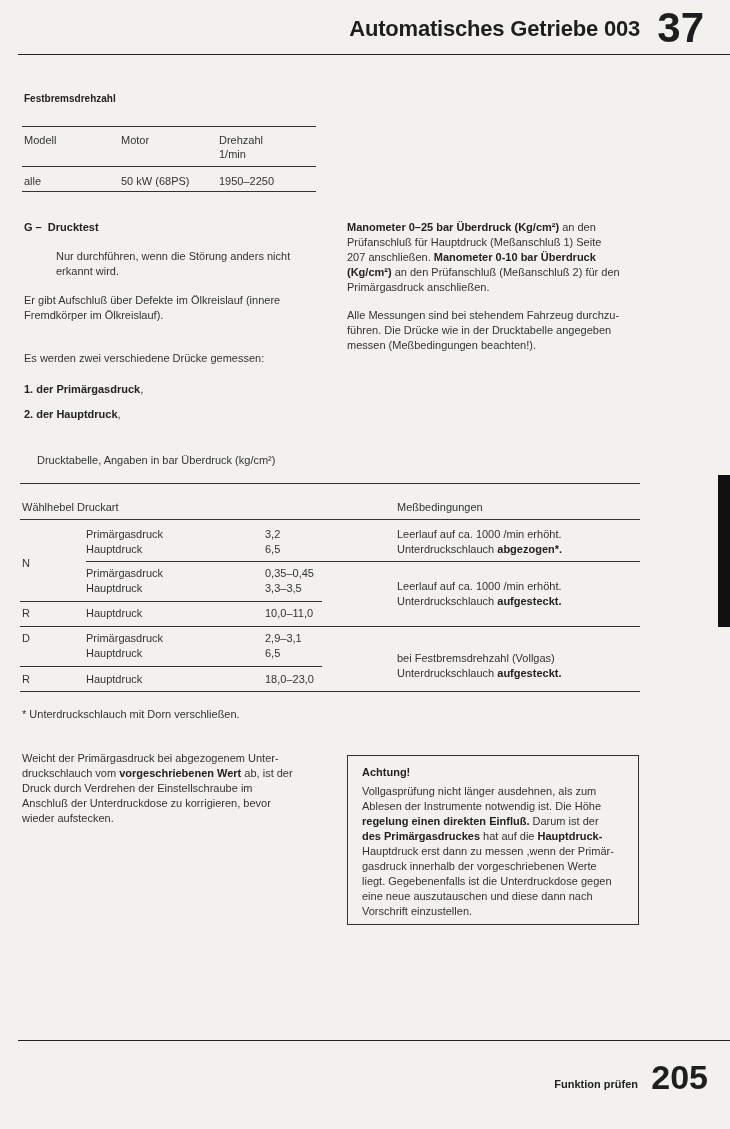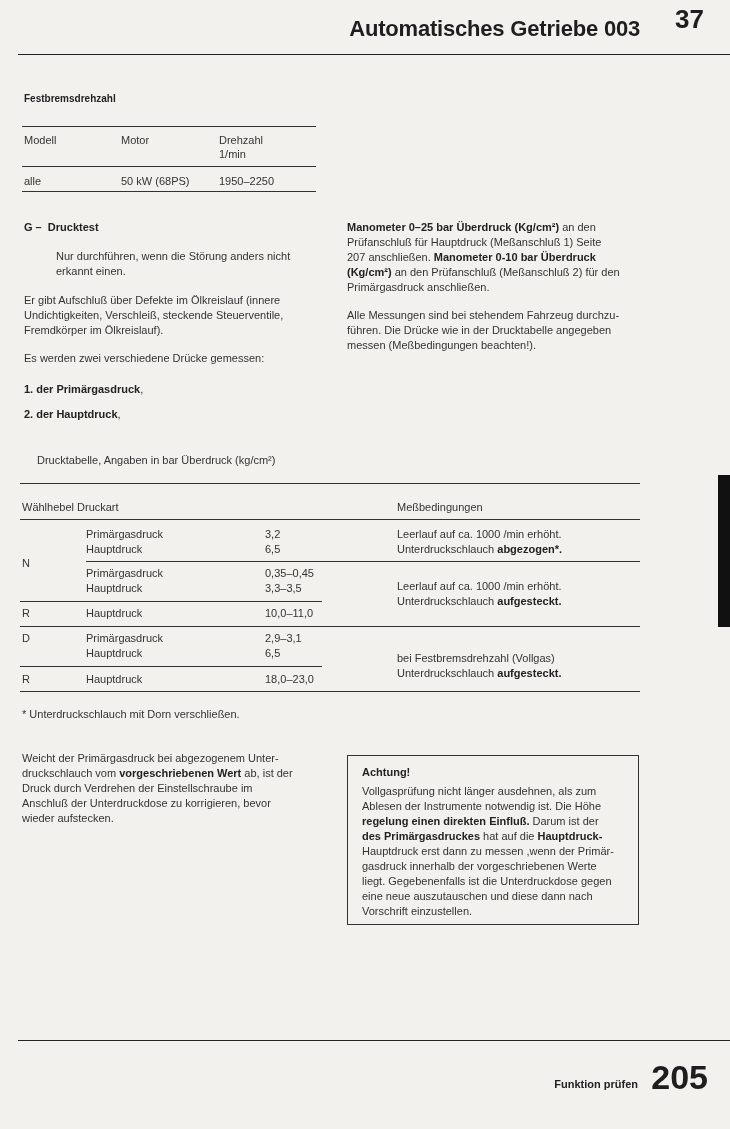--- a/index.html
+++ b/index.html
@@ -4,21 +4,21 @@
 <style>
   html, body { margin: 0; padding: 0; }
   body {
     width: 730px; height: 1129px; position: relative; overflow: hidden;
     background: #f2f1ee;
     font-family: "Liberation Sans", sans-serif;
     color: #2a2a2a;
   }
   .abs { position: absolute; }
   .hdr-title { right: 90px; top: 16px; font-size: 22px; font-weight: bold; color: #1e1e1e; letter-spacing: -0.2px; }
-  .hdr-num { right: 26px; top: 4px; font-size: 26px; font-weight: bold; color: #1e1e1e; }
+  .hdr-num { right: 26px; top: 4px; font-size: 42px; font-weight: bold; color: #1e1e1e; }
   .rule { position: absolute; height: 1px; background: #333; }
   .txt { position: absolute; font-size: 11px; line-height: 15px; color: #333; }
   .b { font-weight: bold; color: #222; }
   .small { font-size: 10px; }
   .tab-black { position: absolute; left: 718px; top: 475px; width: 12px; height: 152px; background: #111; }
   .achtung { position: absolute; left: 347px; top: 755px; width: 292px; height: 170px; border: 1px solid #333; box-sizing: border-box; }
   .footer-label { right: 92px; top: 1078px; font-size: 11px; font-weight: bold; color: #222; }
   .footer-num { right: 22px; top: 1058px; font-size: 34px; font-weight: bold; color: #1e1e1e; }
   p { margin: 0; }
 </style>
@@ -39,25 +39,24 @@
 <div class="txt" style="left:24px; top:174px;">alle</div>
 <div class="txt" style="left:121px; top:174px;">50 kW (68PS)</div>
 <div class="txt" style="left:219px; top:174px;">1950–2250</div>
 <div class="rule" style="left:22px; top:191px; width:294px;"></div>
 
 <div class="txt b" style="left:24px; top:220px;">
   <span>G –</span>&nbsp;&nbsp;<span>Drucktest</span>
 </div>
 <div class="txt" style="left:56px; top:249px;">
   <p>Nur durchführen, wenn die Störung anders nicht</p>
-  <p>erkannt einen.</p>
+  <p>erkannt wird.</p>
 </div>
 <div class="txt" style="left:24px; top:293px;">
   <p>Er gibt Aufschluß über Defekte im Ölkreislauf (innere</p>
-  <p>Undichtigkeiten, Verschleiß, steckende Steuerventile,</p>
   <p>Fremdkörper im Ölkreislauf).</p>
 </div>
 <div class="txt" style="left:24px; top:351px;">Es werden zwei verschiedene Drücke gemessen:</div>
 <div class="txt" style="left:24px; top:382px;">
   <span class="b">1.</span>&nbsp;<span class="b">der Primärgasdruck</span><span>,</span>
 </div>
 <div class="txt" style="left:24px; top:407px;">
   <span class="b">2.</span>&nbsp;<span class="b">der Hauptdruck</span><span>,</span>
 </div>
 

